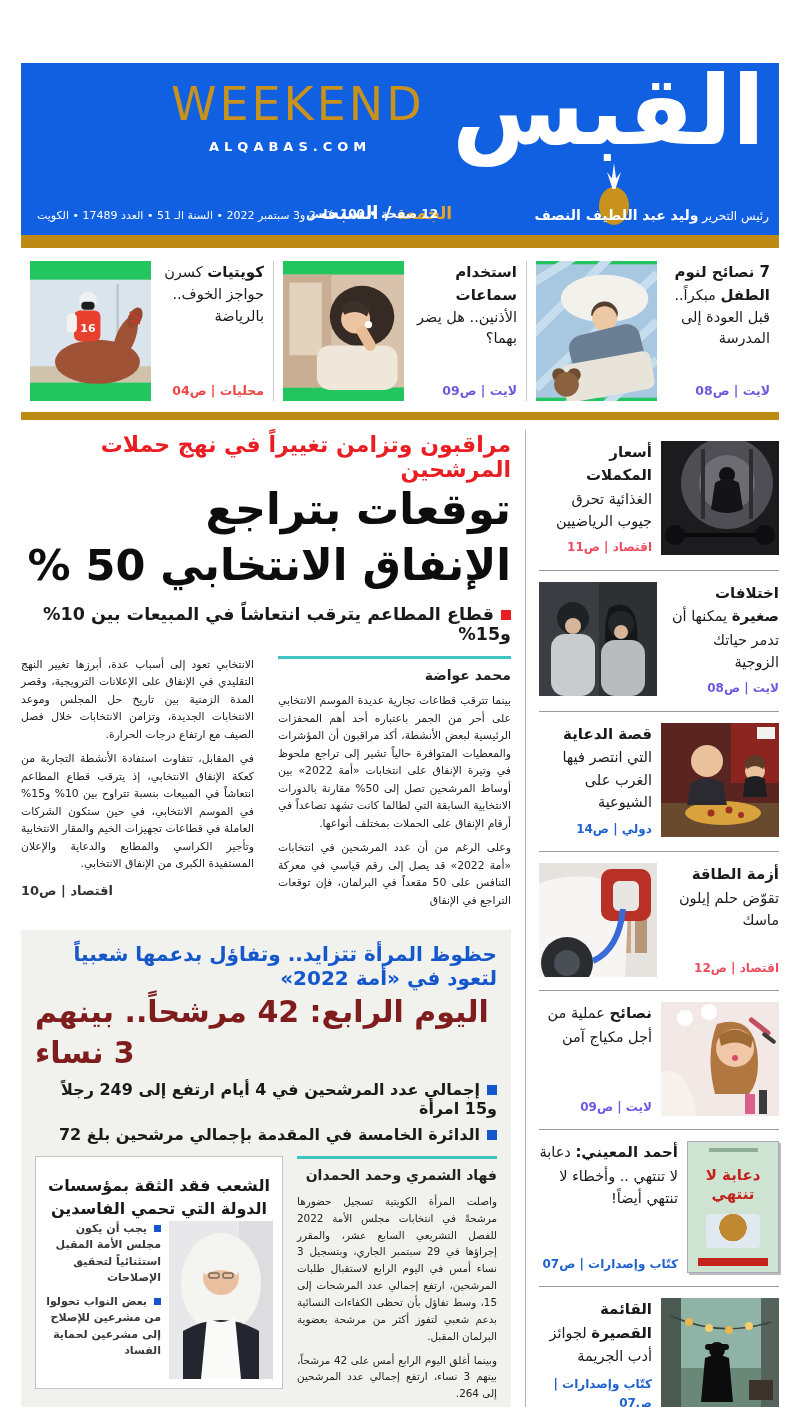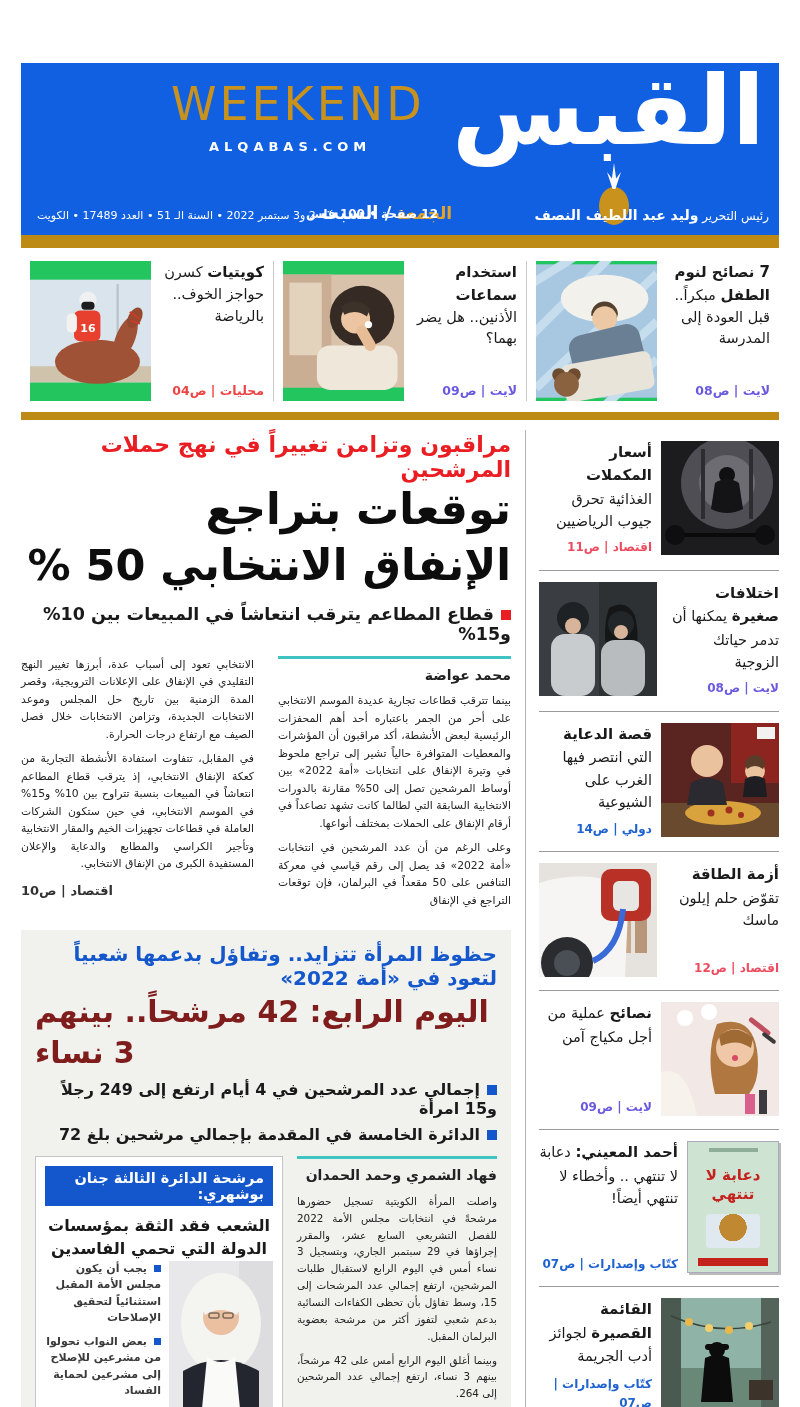--- a/index.html
+++ b/index.html
@@ -363,21 +363,20 @@
           </div>
           <div class="ecols">
             <div class="bcol">
               <div class="byline">فهاد الشمري وحمد الحمدان</div>
               <p>واصلت المرأة الكويتية تسجيل حضورها مرشحةً في انتخابات مجلس الأمة 2022 للفصل التشريعي السابع عشر، والمقرر إجراؤها في 29 سبتمبر الجاري، وبتسجيل 3 نساء أمس في اليوم الرابع لاستقبال طلبات المرشحين، ارتفع إجمالي عدد المرشحات إلى 15، وسط تفاؤل بأن تحظى الكفاءات النسائية بدعم شعبي لتفوز أكثر من مرشحة بعضوية البرلمان المقبل.</p>
               <p>وبينما أغلق اليوم الرابع أمس على 42 مرشحاً، بينهم 3 نساء، ارتفع إجمالي عدد المرشحين إلى 264.</p>
               <p>وخلال أيام التسجيل الأربعة الماضية جاءت الدائرة الخامسة في الصدارة بعدد مرشحين بلغ 72، تلتها الدائرة الرابعة بـ 67 مرشحاً، وحلت الدائرة الثانية ثالثاً بـ 47 مرشحاً، وتساوت الدائرتان الأولى والثالثة بعدد مرشحين بلغ 39 في كل منهما.</p>
 
             </div>
             <div class="card">
-              <div class="card-label">مرشحة الدائرة الثالثة جنان بوشهري:</div>
               <div class="card-h">الشعب فقد الثقة بمؤسسات الدولة التي تحمي الفاسدين</div>
               <div class="card-row">
                 <div class="card-photo">
                   <svg viewBox="0 0 104 158">
                     <rect width="104" height="158" fill="#e8e8ea"></rect>
                     <rect x="70" width="34" height="158" fill="#dddde0"></rect>
                     <ellipse cx="52" cy="62" rx="40" ry="50" fill="#f4f4f1"></ellipse>
                     <circle cx="52" cy="56" r="18" fill="#eac0a0"></circle>
                     <path d="M34,48 a18,18 0 0 1 36,0 l-2,6 q-16,-10 -32,0 z" fill="#f4f4f1"></path>
                     <rect x="40" y="52" width="10" height="5" rx="2" fill="none" stroke="#7a6a58" stroke-width="1.5"></rect>

